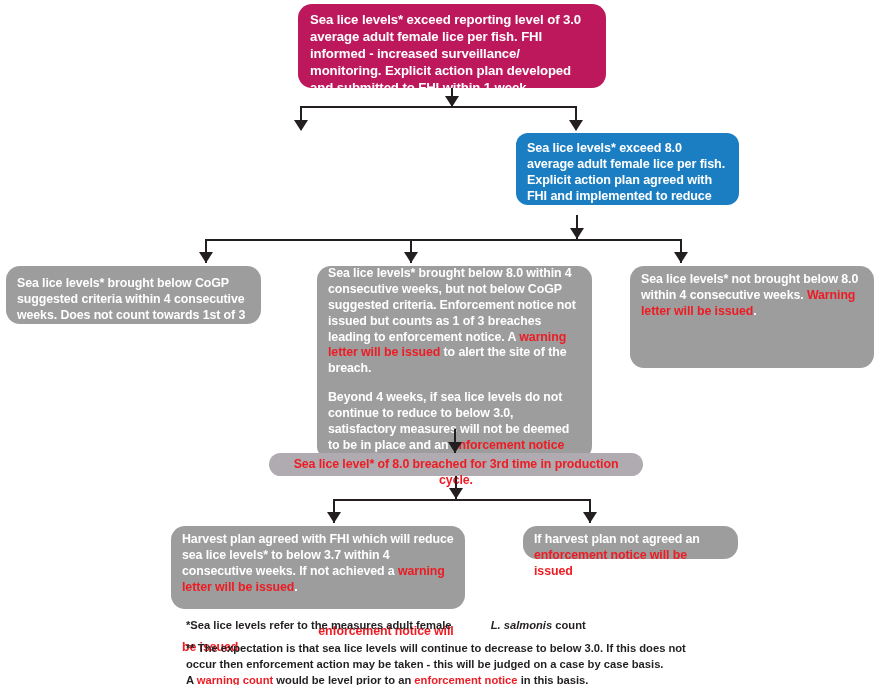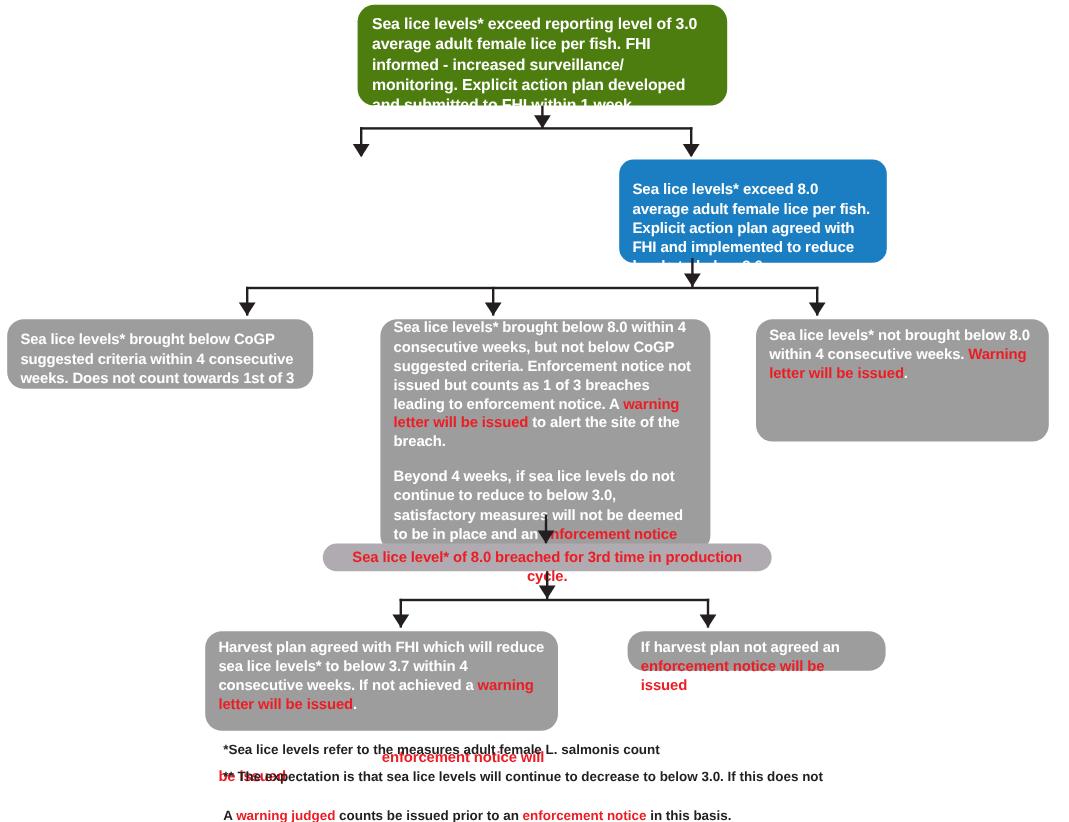--- a/index.html
+++ b/index.html
@@ -20,21 +20,21 @@
   .node {
     position: absolute;
     box-sizing: border-box;
     border-radius: 12px;
     color: #ffffff;
     font-weight: bold;
     line-height: 1.28;
     letter-spacing: -0.1px;
   }
   .node.blue-dark {
-    background: #4d7c0f;
+    background: #be185d;
     border-radius: 14px;
   }
   .node.blue-light {
     background: #1b7ec2;
     border-radius: 12px;
   }
   .node.grey {
     background: #9d9d9d;
     border-radius: 14px;
   }
@@ -83,41 +83,43 @@
     font-weight: bold;
     line-height: 1.42;
   }
   .footnotes .fn-block {
     margin: 0;
   }
   .footnotes .fn2 {
     margin-top: 7px;
   }
   .ital {
+    font-style: italic;
+    margin-left: 36px;
   }
 </style>
 </head>
 <body>
 
 <div id="canvas">
 
   <div class="node blue-dark" style="left:298px; top:4px; width:308px; height:84px; padding:8px 12px 8px 12px; font-size:13.2px;">
     <p>Sea lice levels* exceed reporting level of 3.0 average adult female lice per fish. FHI informed - increased surveillance/ monitoring. Explicit action plan developed and submitted to FHI within 1 week.</p>
   </div>
 
   <div class="conn vline" style="left:451px; top:88px; width:2px; height:19px;"></div>
   <div class="arrow" style="left:445px; top:96px;"></div>
   <div class="conn hline" style="left:300px; top:106px; width:277px; height:2px;"></div>
   <div class="conn vline" style="left:300px; top:106px; width:2px; height:24px;"></div>
   <div class="arrow" style="left:294px; top:120px;"></div>
   <div class="conn vline" style="left:575px; top:106px; width:2px; height:24px;"></div>
   <div class="arrow" style="left:569px; top:120px;"></div>
 
 
-  <div class="node blue-light" style="left:516px; top:133px; width:223px; height:86px; padding:17px 11px; font-size:12.6px;">
+  <div class="node blue-light" style="left:516px; top:133px; width:223px; height:72px; padding:7px 11px; font-size:12.6px;">
     <p>Sea lice levels* exceed 8.0 average adult female lice per fish. Explicit action plan agreed with FHI and implemented to reduce levels to below 3.0.</p>
   </div>
 
   <div class="conn vline" style="left:576px; top:215px; width:2px; height:25px;"></div>
   <div class="arrow" style="left:570px; top:228px;"></div>
   <div class="conn hline" style="left:205px; top:239px; width:477px; height:2px;"></div>
   <div class="conn vline" style="left:205px; top:239px; width:2px; height:24px;"></div>
   <div class="arrow" style="left:199px; top:252px;"></div>
   <div class="conn vline" style="left:410px; top:239px; width:2px; height:24px;"></div>
   <div class="arrow" style="left:404px; top:252px;"></div>
@@ -158,18 +160,18 @@
   </div>
 
   <div class="node grey" style="left:523px; top:526px; width:215px; height:33px; padding:6px 11px; font-size:12.4px;">
     <p><span>If harvest plan not agreed an </span><span class="red-strong">enforcement notice will be issued</span><span>.</span></p>
   </div>
 
   <div class="footnotes" style="left:186px; top:618px; width:560px;">
     <p class="fn-block"><span>*Sea lice levels refer to the measures adult female </span><span class="ital">L. salmonis</span><span> count</span></p>
     <p class="fn-block fn2">
       <span>** The expectation is that sea lice levels will continue to decrease to below 3.0. If this does not</span><br>
-      <br>
-      <span>A </span><span class="red-strong">warning judged</span><span> counts be issued prior to an </span><span class="red-strong">enforcement notice</span><span> in this basis.</span>
+      <span>occur then enforcement action may be taken - this will be judged on a case by case basis.</span><br>
+      <span>A </span><span class="red-strong">warning count</span><span> would be level prior to an </span><span class="red-strong">enforcement notice</span><span> in this basis.</span>
     </p>
   </div>
 
 </div>
 
 </body></html>

